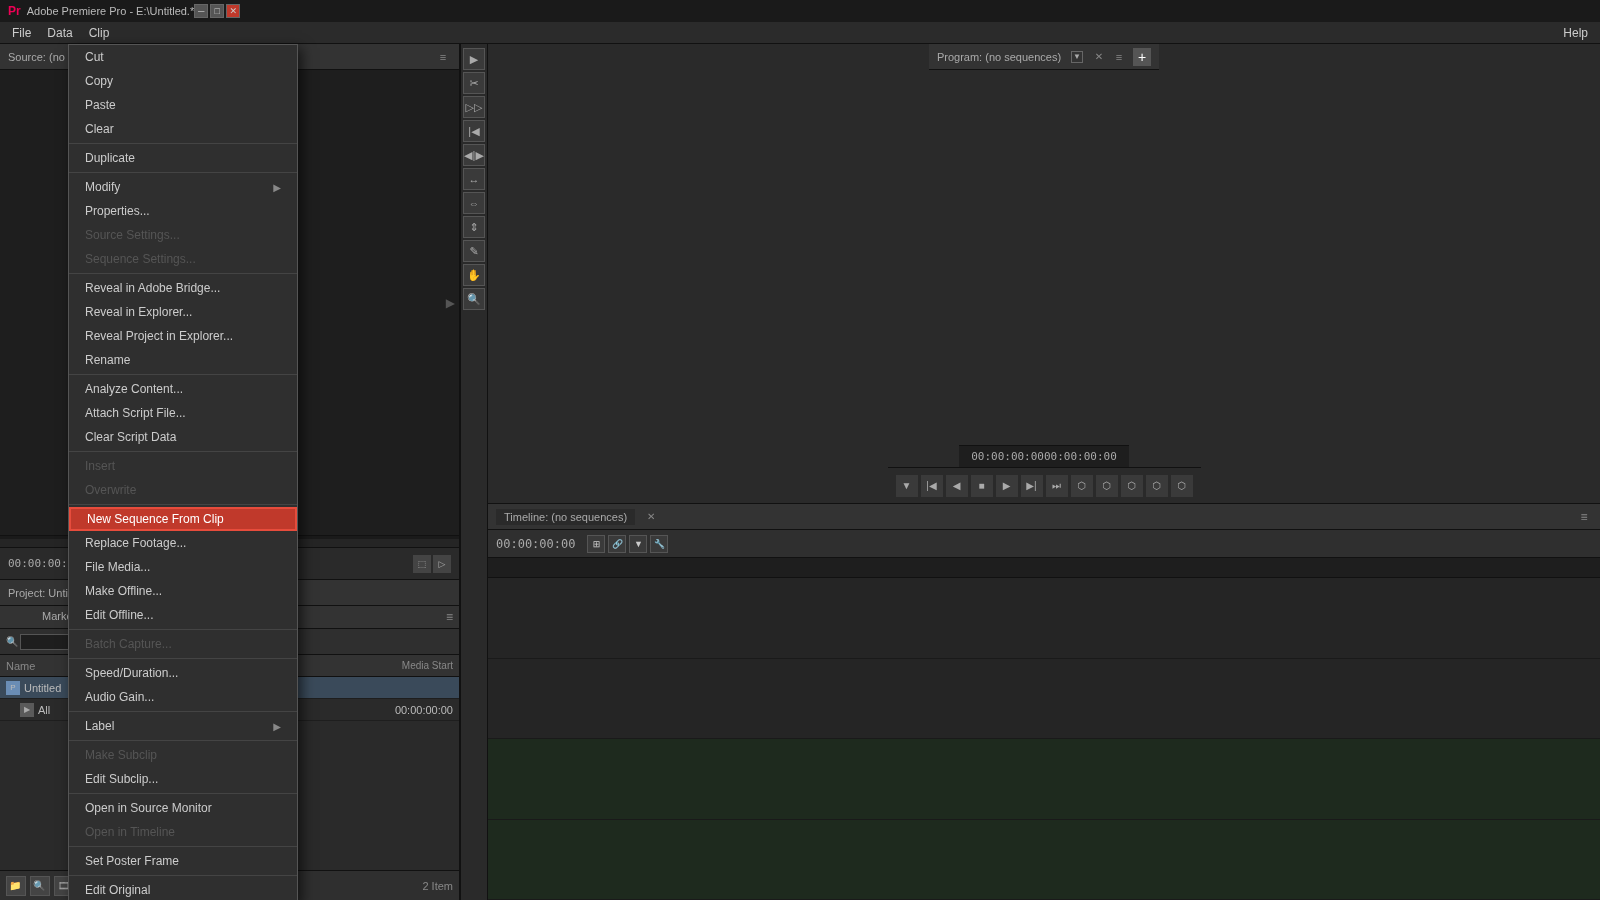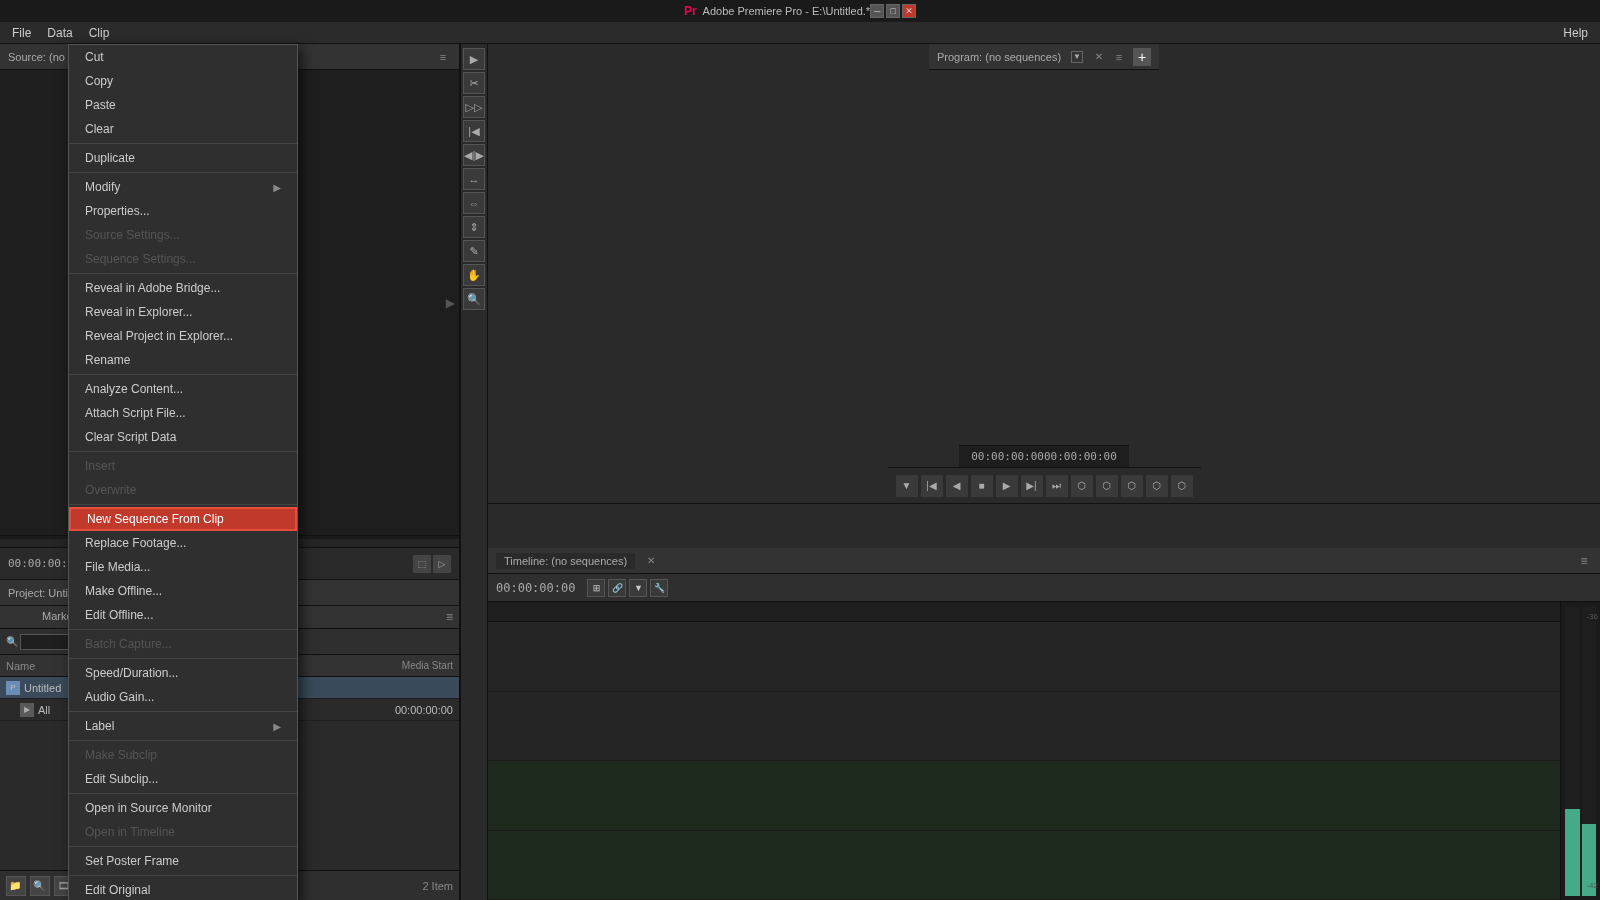--- a/index.html
+++ b/index.html
@@ -14,21 +14,21 @@
       position: relative;
     }
 
     
     .title-bar {
       width: 100%;
       height: 22px;
       background: #1a1a1a;
       display: flex;
       align-items: center;
-      justify-content: center;
+      justify-content: flex-start;
       padding: 0 8px;
       color: #bbb;
       font-size: 11px;
     }
     .title-bar-left {
       display: flex;
       align-items: center;
       gap: 6px;
     }
     .title-bar-controls {
@@ -310,21 +310,20 @@
       flex-direction: column;
     }
     .timeline-header {
       height: 26px;
       background: #333;
       display: flex;
       align-items: center;
       padding: 0 8px;
       gap: 6px;
       border-bottom: 1px solid #111;
-      margin-top: 44px;
     }
     .timeline-tab {
       padding: 2px 8px;
       font-size: 11px;
       color: #aaa;
       cursor: pointer;
       background: #2a2a2a;
     }
     .timeline-toolbar {
       height: 28px;
@@ -604,34 +603,20 @@
         <div class="timeline-tracks">
           <div class="timeline-ruler"></div>
 
           <div style="height:calc(100% - 20px);display:flex;flex-direction:column;">
             <div style="flex:1;border-bottom:1px solid #1a1a1a;background:#252525;"></div>
             <div style="flex:1;border-bottom:1px solid #1a1a1a;background:#252525;"></div>
             <div style="flex:1;border-bottom:1px solid #1a1a1a;background:#1e2a1e;"></div>
             <div style="flex:1;border-bottom:1px solid #1a1a1a;background:#1e2a1e;"></div>
           </div>
         </div>
-        <div class="timeline-right">
-
-          <div style="width:100%;height:100%;background:#1a1a1a;display:flex;gap:2px;padding:4px;position:relative;">
-            <div style="flex:1;background:#1e1e1e;position:relative;">
-              <div style="position:absolute;bottom:0;left:0;right:0;height:30%;background:#4a8;"></div>
-            </div>
-            <div style="flex:1;background:#1e1e1e;position:relative;">
-              <div style="position:absolute;bottom:0;left:0;right:0;height:25%;background:#4a8;"></div>
-            </div>
-
-            <div style="position:absolute;right:2px;top:10px;font-size:8px;color:#555;">-36</div>
-            <div style="position:absolute;right:2px;bottom:10px;font-size:8px;color:#555;">-42</div>
-          </div>
-        </div>
       </div>
     </div>
 
   </div>
 
 </div>
 
 <div class="context-menu" id="context-menu">
 <div class="ctx-item">
       <span>Cut</span>

